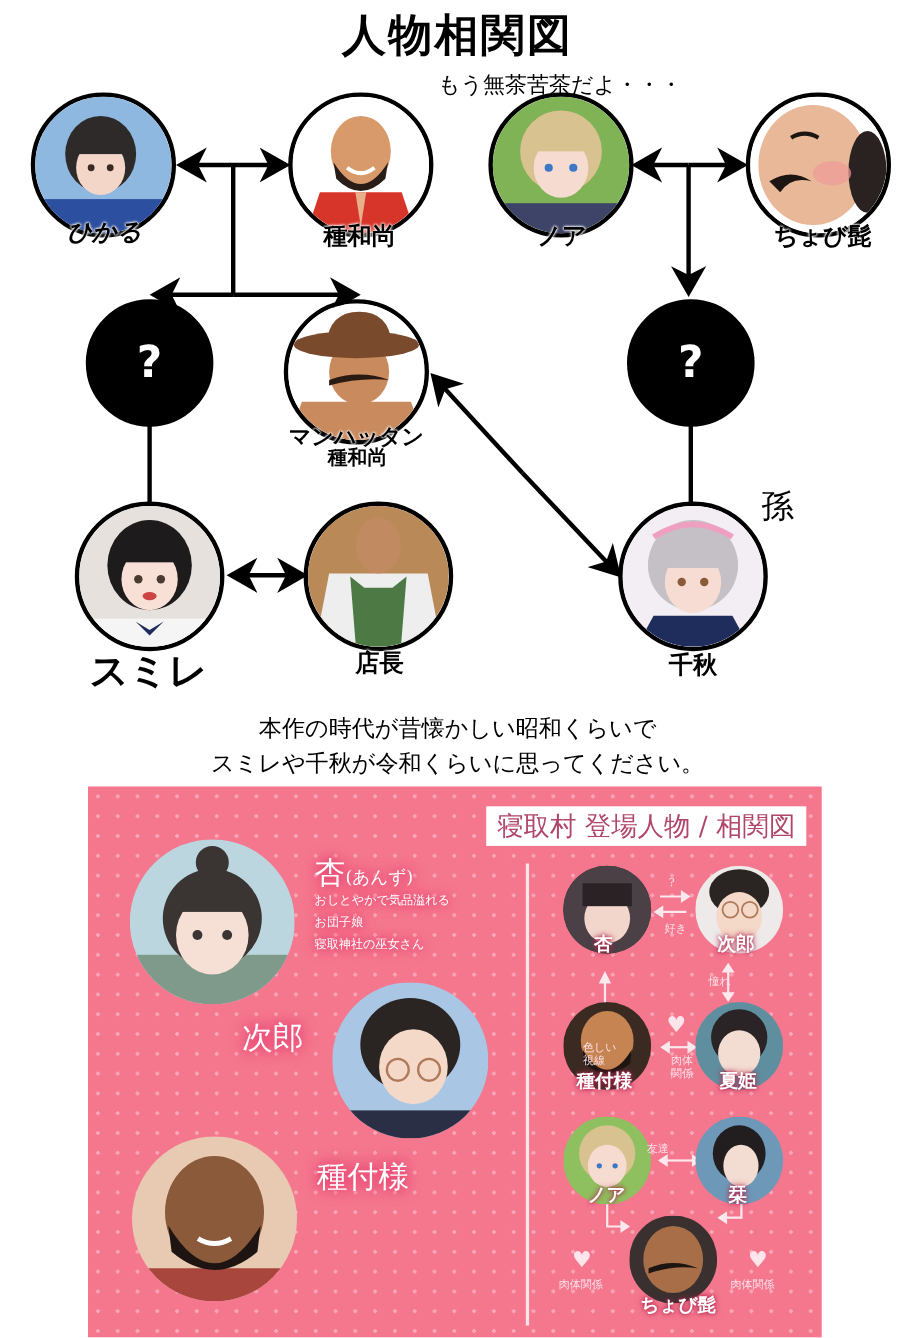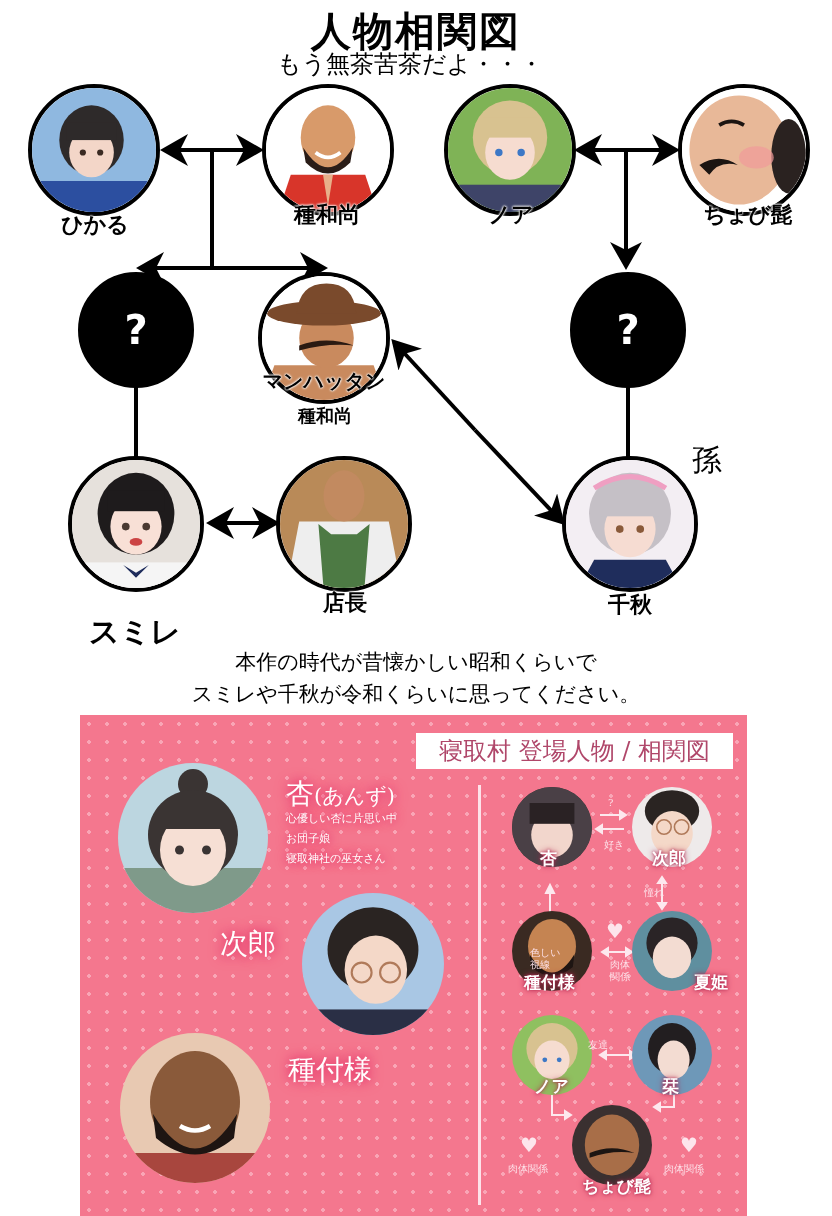--- a/index.html
+++ b/index.html
@@ -1,38 +1,38 @@
 <!DOCTYPE html>
 <html><head>
 <meta charset="utf-8">
 <style>
   html, body { margin:0; padding:0; }
   body { width:832px; height:1216px; background:#ffffff; position:relative; overflow:hidden;
          font-family:"DejaVu Sans", sans-serif; color:#000; }
   .abs { position:absolute; }
   .title { left:0; width:832px; top:4px; text-align:center; font-size:40px; font-weight:900; letter-spacing:2px; }
-  .subtitle { left:200px; width:420px; top:48px; text-align:center; font-size:24px; }
+  .subtitle { left:200px; width:420px; top:64px; text-align:right; font-size:20px; }
   .avatar { position:absolute; border:4px solid #000; border-radius:50%; box-sizing:border-box; overflow:hidden; }
   .avatar .face { position:absolute; inset:0; }
   .unknown { background:#000; display:flex; align-items:center; justify-content:center; color:#fff; font-size:40px; font-weight:bold; }
   .name { position:absolute; font-weight:900; text-align:center; font-size:22px; white-space:nowrap;
           text-shadow: 0 0 2px #fff, 0 0 2px #fff, 0 0 3px #fff; }
   .note { left:0; width:832px; text-align:center; font-size:21px; }
   svg.lines { position:absolute; left:0; top:0; }
   
   .panel { left:80px; top:715px; width:667px; height:501px; background-color:#f4778e;
            background-image: radial-gradient(#f9a6b6 1.6px, transparent 1.8px);
            background-size:18px 18px; overflow:hidden; }
   .panel-title { right:14px; top:18px; background:#fff; color:#b0476a; font-family:"DejaVu Serif", serif;
-                 font-size:24px; padding:2px 23px; }
+                 font-size:24px; padding:2px 10px; }
   .divider { left:398px; top:70px; width:3px; height:420px; background:#fde3ea; }
   .pav { position:absolute; border-radius:50%; overflow:hidden; }
   .pname { position:absolute; color:#fff; font-family:"DejaVu Serif", serif; font-size:28px;
            text-shadow:0 0 10px #e6366b, 0 0 14px #e6366b; }
-  .pname small { font-size:21px;margin-top:40px; }
+  .pname small { font-size:16px;margin-top:40px; }
   .pdesc { position:absolute; color:#fff; font-family:"DejaVu Serif", serif; font-size:11px; line-height:20px;
            text-shadow:0 0 8px #e6366b, 0 0 12px #e6366b; white-space:nowrap; }
   .sav { position:absolute; border-radius:50%; overflow:hidden; }
   .sname { position:absolute; color:#fff; font-family:"DejaVu Serif", serif; font-weight:bold; font-size:17px;
            text-shadow:0 0 3px #b3284f, 0 0 6px #b3284f; white-space:nowrap; }
   .slabel { position:absolute; color:#fde0e8; font-family:"DejaVu Serif", serif; font-size:10px; white-space:nowrap; line-height:12px; }
   .heart { position:absolute; color:#fde5ec; font-size:20px; }
 </style>
 </head>
 <body>
@@ -74,21 +74,21 @@
   <svg class="face" viewBox="0 0 100 100">
     <rect width="100" height="100" fill="#8fb8e0"></rect>
       <rect y="75" width="100" height="25" fill="#2c4fa0"></rect>
     <ellipse cx="48" cy="42" rx="26" ry="28" fill="#2e2a2a"></ellipse>
       <ellipse cx="48" cy="52" rx="18" ry="20" fill="#f3d6c8"></ellipse>
     <rect x="28" y="28" width="40" height="14" fill="#2e2a2a"></rect>
     <circle cx="41" cy="52" r="2.5" fill="#3a2a22"></circle>
       <circle cx="55" cy="52" r="2.5" fill="#3a2a22"></circle>
   </svg>
 </div>
-<div class="name" style="left:40px;top:210px;width:110px;">ひかる</div>
+<div class="name" style="left:40px;top:196px;width:110px;font-style:italic;">ひかる</div>
 
 <div class="avatar" style="left:262px;top:84px;width:132px;height:132px;">
   <svg class="face" viewBox="0 0 100 100">
     <rect width="100" height="100" fill="#ffffff"></rect>
       <path d="M10 100 L20 70 L80 70 L90 100 Z" fill="#d8352a"></path>
     <ellipse cx="50" cy="40" rx="22" ry="26" fill="#d89a6a"></ellipse>
       <path d="M30 48 Q50 80 70 48 L68 60 Q50 78 32 60 Z" fill="#2a1d18"></path>
     <path d="M40 52 Q50 60 60 52" stroke="#fff" stroke-width="3" fill="none"></path>
     <path d="M46 70 L50 95 L54 70 Z" fill="#e8b08a"></path>
   </svg>
@@ -127,21 +127,21 @@
 <div class="avatar" style="left:258px;top:272px;width:132px;height:132px;">
   <svg class="face" viewBox="0 0 100 100">
     <rect width="100" height="100" fill="#ffffff"></rect>
     <path d="M0 100 L10 72 L90 72 L100 100 Z" fill="#c98a5e"></path>
     <ellipse cx="52" cy="50" rx="22" ry="24" fill="#c98a5e"></ellipse>
     <path d="M30 56 Q52 48 74 56 Q52 54 30 60 Z" fill="#2a1a12"></path>
     <ellipse cx="50" cy="30" rx="46" ry="10" fill="#7a4a2c"></ellipse>
     <path d="M28 30 Q30 6 52 6 Q74 6 76 30 Z" fill="#7a4a2c"></path>
   </svg>
 </div>
-<div class="name" style="left:250px;top:368px;width:148px;font-size:20px;">マンハッタン</div>
+<div class="name" style="left:250px;top:384px;width:148px;font-size:20px;">マンハッタン</div>
 <div class="name" style="left:270px;top:404px;width:110px;font-size:18px;">種和尚</div>
 
 <div class="avatar unknown" style="left:570px;top:272px;width:116px;height:116px;">
   <span>?</span>
 </div>
 
 <div class="abs" style="left:692px;top:440px;font-size:30px;">孫</div>
 
 <div class="avatar" style="left:68px;top:456px;width:136px;height:136px;">
   <svg class="face" viewBox="0 0 100 100">
@@ -149,21 +149,21 @@
       <rect y="80" width="100" height="20" fill="#f5f5f5"></rect>
     <path d="M40 82 L50 92 L60 82 L50 88 Z" fill="#1f2d5c"></path>
     <ellipse cx="50" cy="42" rx="30" ry="32" fill="#1e1b1c"></ellipse>
       <ellipse cx="50" cy="52" rx="20" ry="22" fill="#f8e0d6"></ellipse>
     <rect x="28" y="24" width="44" height="16" fill="#1e1b1c"></rect>
     <circle cx="42" cy="52" r="3" fill="#4a3a32"></circle>
       <circle cx="58" cy="52" r="3" fill="#4a3a32"></circle>
     <ellipse cx="50" cy="64" rx="5" ry="3" fill="#c44"></ellipse>
   </svg>
 </div>
-<div class="name" style="left:80px;top:612px;width:110px;font-size:30px;">スミレ</div>
+<div class="name" style="left:80px;top:587px;width:110px;font-size:35px;">スミレ</div>
 
 <div class="avatar" style="left:276px;top:456px;width:136px;height:136px;">
   <svg class="face" viewBox="0 0 100 100">
     <rect width="100" height="100" fill="#b98a58"></rect>
     <path d="M5 100 L15 48 L85 48 L95 100 Z" fill="#eeeeee"></path>
     <path d="M30 50 L34 100 L66 100 L70 50 L60 58 L40 58 Z" fill="#4d7a44"></path>
     <ellipse cx="50" cy="28" rx="16" ry="20" fill="#c28a60"></ellipse>
   </svg>
 </div>
 <div class="name" style="left:290px;top:588px;width:110px;">店長</div>
@@ -198,21 +198,21 @@
         <ellipse cx="50" cy="58" rx="22" ry="24" fill="#f6dfd4"></ellipse>
       <rect x="28" y="32" width="44" height="12" fill="#3a3433"></rect>
       <circle cx="41" cy="58" r="3" fill="#3a3433"></circle>
         <circle cx="59" cy="58" r="3" fill="#3a3433"></circle>
     </svg>
   </div>
   <div class="pname" style="left:206px;top:60px;">
     <span>杏</span><small>(あんず)</small>
   </div>
   <div class="pdesc" style="left:206px;top:94px;">
-    <div>心優しい杏に片思い中</div>
+    <div>おしとやかで気品溢れる</div>
     <div>お団子娘</div>
     <div>寝取神社の巫女さん</div>
   </div>
 
   <div class="pav" style="left:222px;top:178px;width:142px;height:142px;">
     <svg viewBox="0 0 100 100" width="142" height="142">
       <rect width="100" height="100" fill="#a9c7e4"></rect>
         <rect y="82" width="100" height="18" fill="#2a2f45"></rect>
       <ellipse cx="50" cy="40" rx="32" ry="30" fill="#2a2422"></ellipse>
         <ellipse cx="52" cy="54" rx="22" ry="24" fill="#f4d8c8"></ellipse>
@@ -288,21 +288,21 @@
   </div>
   <div class="sname" style="left:444px;top:256px;">種付様</div>
 
   <div class="sav" style="left:552px;top:196px;width:80px;height:80px;">
     <svg viewBox="0 0 100 100" width="80" height="80">
         <rect width="100" height="100" fill="#5f8f9f"></rect>
         <ellipse cx="50" cy="40" rx="32" ry="32" fill="#2a2426"></ellipse>
         <ellipse cx="50" cy="58" rx="24" ry="26" fill="#f3dcd2"></ellipse>
       </svg>
   </div>
-  <div class="sname" style="left:574px;top:256px;margin-left:40px;">夏姫</div>
+  <div class="sname" style="left:574px;top:256px;">夏姫</div>
 
   <div class="sav" style="left:432px;top:300px;width:80px;height:80px;">
     <svg viewBox="0 0 100 100" width="80" height="80">
         <rect width="100" height="100" fill="#8fc060"></rect>
         <ellipse cx="50" cy="42" rx="32" ry="32" fill="#d8c290"></ellipse>
         <ellipse cx="50" cy="56" rx="22" ry="24" fill="#f6dcd0"></ellipse>
         <circle cx="41" cy="56" r="3" fill="#3d78c6"></circle>
         <circle cx="59" cy="56" r="3" fill="#3d78c6"></circle>
       </svg>
   </div>

